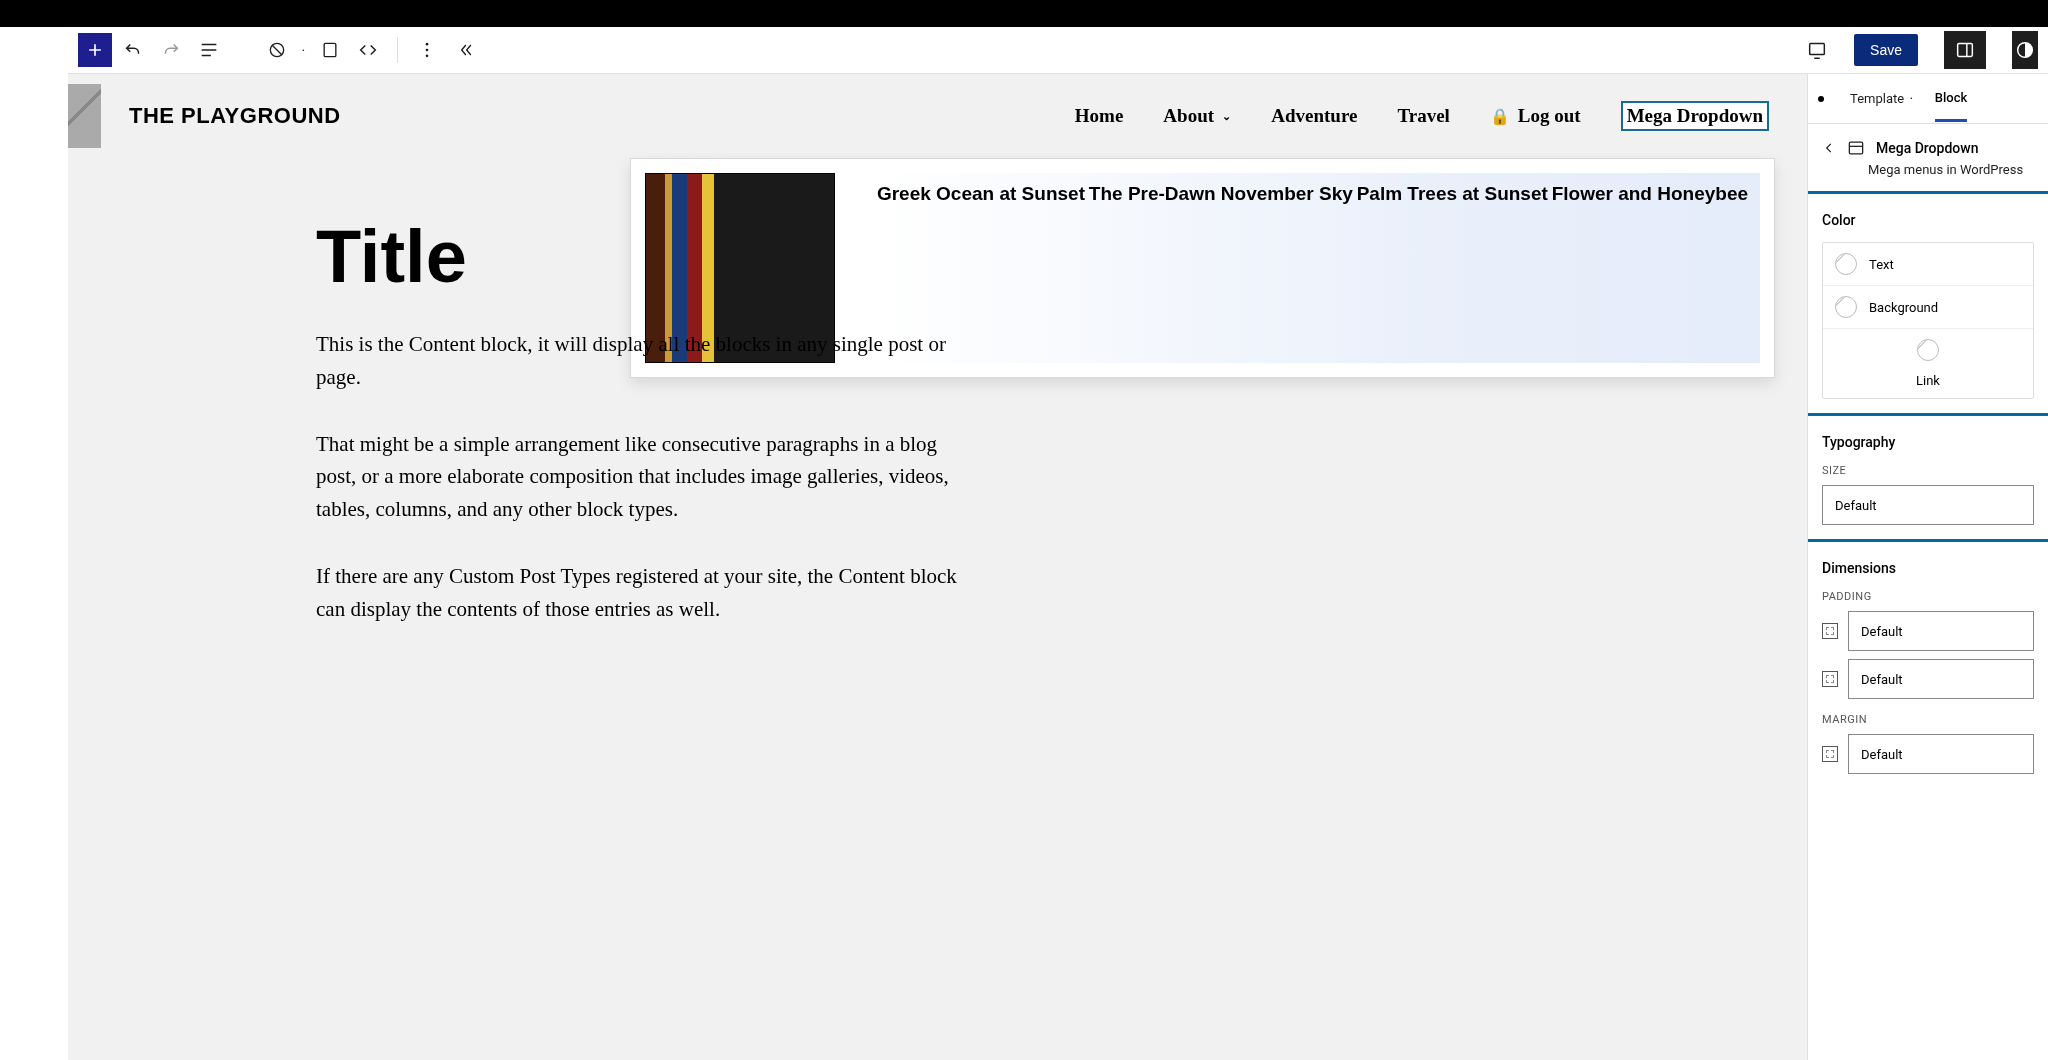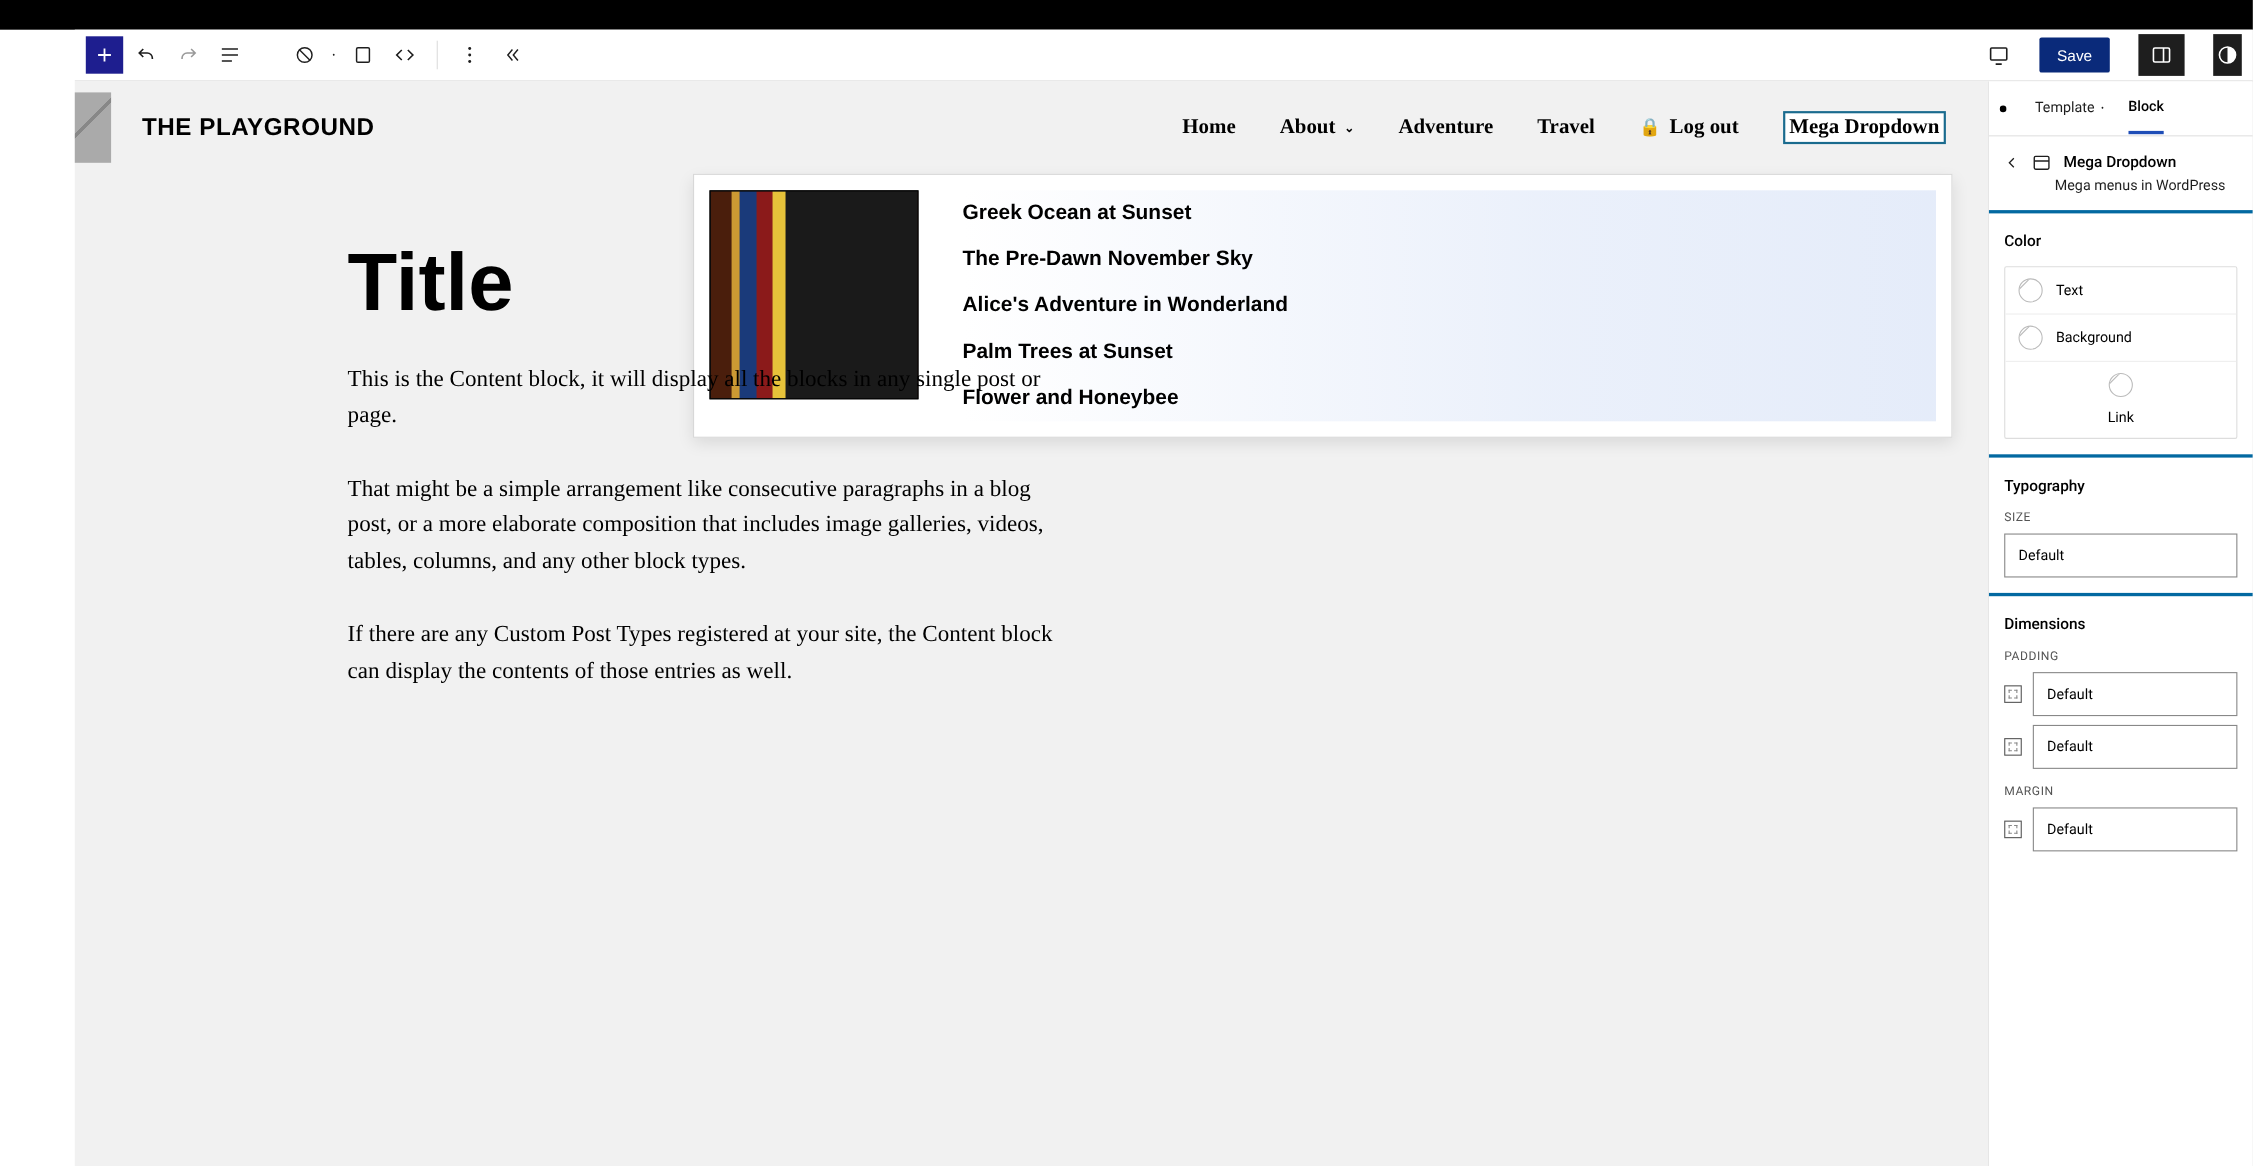--- a/index.html
+++ b/index.html
@@ -130,21 +130,21 @@
       linear-gradient(90deg, #4a1e0c 0 10%, #c93 10% 14%, #1a3a7a 14% 22%, #8b1a1a 22% 30%, #e6c23a 30% 36%, #1a1a1a 36% 100%),
       #1a1a1a;
     background-size: 100% 30%;
     background-repeat: repeat-y;
     border: 1px solid #000;
     flex: 0 0 auto;
   }
   .mega-list {
     flex: 1;
     display: flex;
-    flex-direction: column;
+    flex-direction: row;
     justify-content: space-around;
     font-family: Arial, sans-serif;
     font-size: 19px;
     font-weight: 700;
     color: #000;
     background: linear-gradient(90deg, rgba(230,236,247,0) 0%, rgba(226,234,249,0.7) 60%, rgba(226,234,249,0.9) 100%);
     padding-right: 10px;
   }
   .mega-list div { padding: 10px 0; }
   
@@ -347,21 +347,20 @@
         </div>
         <div class="nav-item selected">Mega Dropdown</div>
       </div>
     </div>
 
     <div class="mega-panel">
       <div class="mega-image"></div>
       <div class="mega-list">
         <div>Greek Ocean at Sunset</div>
         <div>The Pre-Dawn November Sky</div>
-        <div>Alice's Adventure in Wonderland</div>
         <div>Palm Trees at Sunset</div>
         <div>Flower and Honeybee</div>
       </div>
     </div>
 
     <div class="page-content">
       <div class="page-title">Title</div>
       <p>This is the Content block, it will display all the blocks in any single post or page.</p>
       <p>That might be a simple arrangement like consecutive paragraphs in a blog post, or a more elaborate composition that includes image galleries, videos, tables, columns, and any other block types.</p>
       <p>If there are any Custom Post Types registered at your site, the Content block can display the contents of those entries as well.</p>

